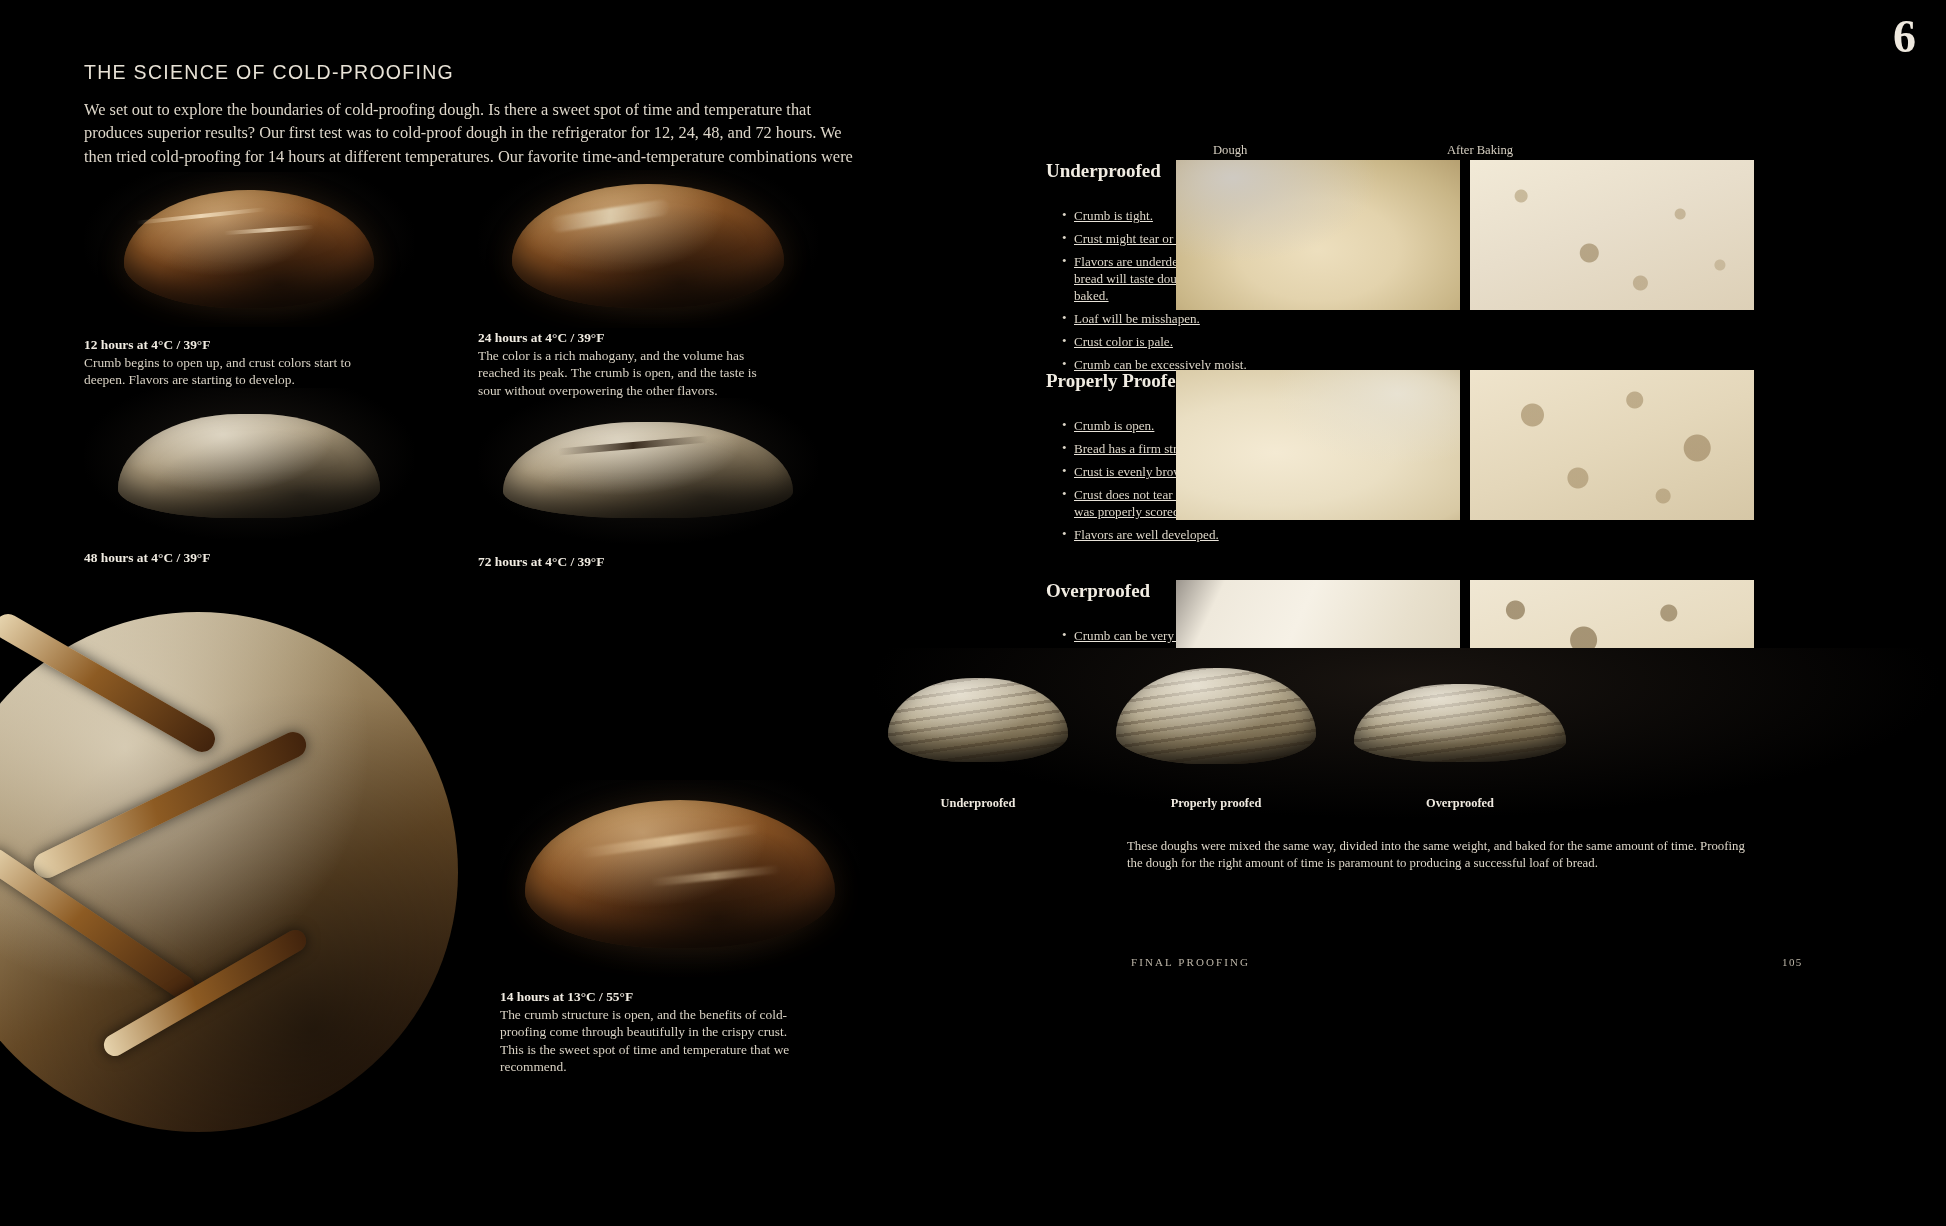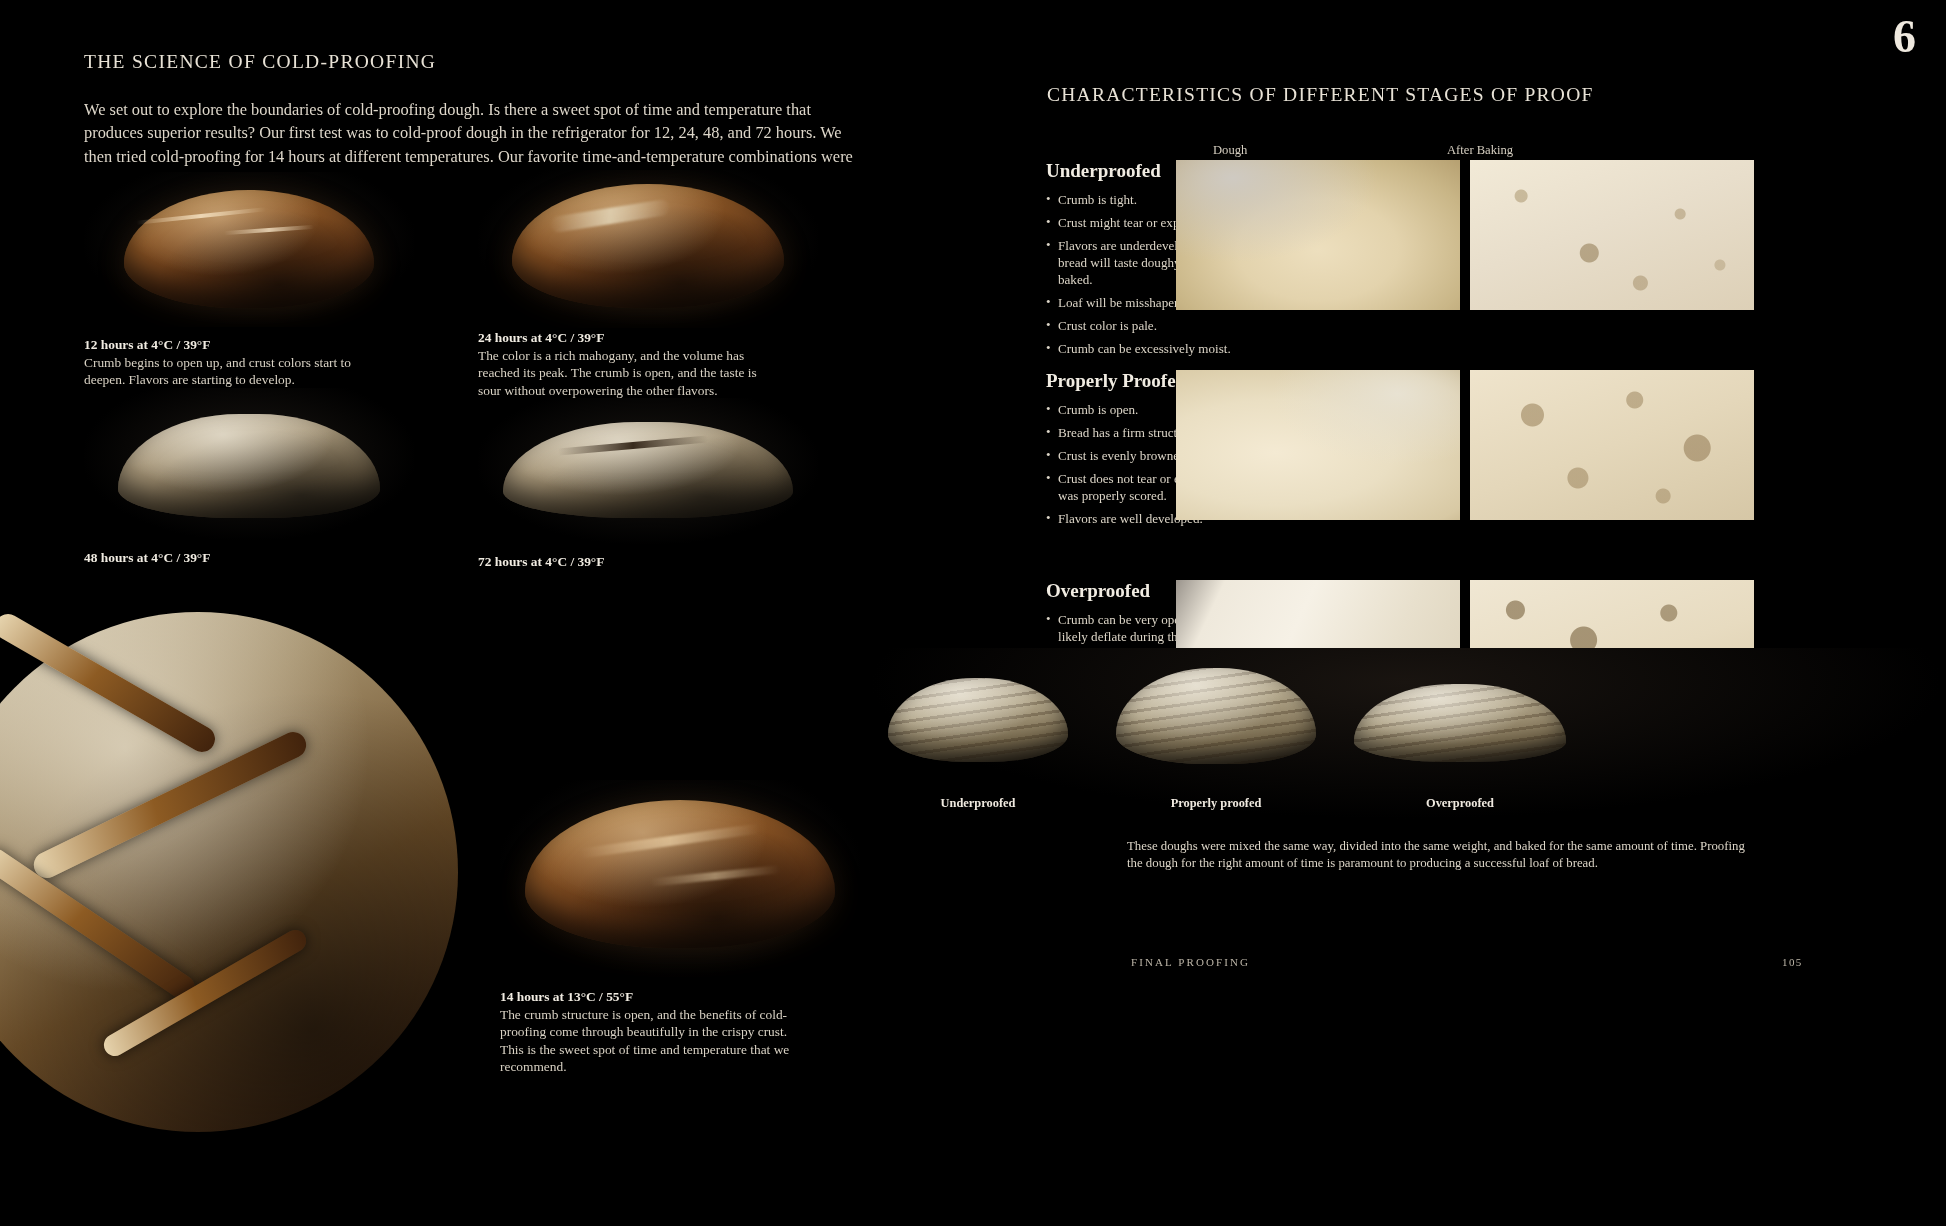--- a/index.html
+++ b/index.html
@@ -31,25 +31,25 @@
   }
 
   
   .left-page {
     position: absolute;
     left: 0; top: 0;
     width: 973px; height: 1226px;
   }
   .lp-title {
     position: absolute;
-    left: 84px; top: 51px;
+    left: 84px; top: 61px;
     font-size: 19.5px;
     letter-spacing: 1.3px;
     color: #e8e2d6;
-    font-family: Liberation Serif, serif;
+    font-family: Liberation Sans, sans-serif;
   }
   .lp-intro {
     position: absolute;
     left: 84px; top: 98px;
     width: 786px;
     font-size: 16.4px;
     line-height: 1.42;
     color: #ded7ca;
   }
 
@@ -148,23 +148,24 @@
   .stage-name {
     position: absolute;
     font-size: 19px;
     font-weight: bold;
     color: #f1ece2;
     font-family: "Liberation Serif", serif;
   }
   .stage-list {
     position: absolute;
     width: 200px;
-    margin: 0;
+    margin: 16px;
     padding: 0;
     list-style: none;
+    text-decoration: underline;
   }
   .stage-list li {
     position: relative;
     padding-left: 12px;
     margin-bottom: 6.5px;
     font-size: 13.1px;
     line-height: 1.27;
     color: #ddd6c8;
   }
   .stage-list li::before {
@@ -340,21 +341,20 @@
 
       </div>
       <div class="caption-title" style="margin-top:9px;">14 hours at 13°C / 55°F</div>
       <div class="caption-body" style="width:300px;">The crumb structure is open, and the benefits of cold-proofing come through beautifully in the crispy crust. This is the sweet spot of time and temperature that we recommend.</div>
     </div>
 
   </div>
 
   <div class="right-page">
 
-    <div class="rp-title">CHARACTERISTICS OF DIFFERENT STAGES OF PROOF</div>
 
     <div class="col-head" style="left:203px; top:143px;">Dough</div>
     <div class="col-head" style="left:437px; top:143px;">After Baking</div>
 
     <div class="stage-name" style="left:73px; top:160px;">Underproofed</div>
     <ul class="stage-list" style="left:73px; top:192px;">
       <li>Crumb is tight.</li>
       <li>Crust might tear or explode.</li>
       <li>Flavors are underdeveloped; the bread will taste doughy even when baked.</li>
       <li>Loaf will be misshapen.</li>

